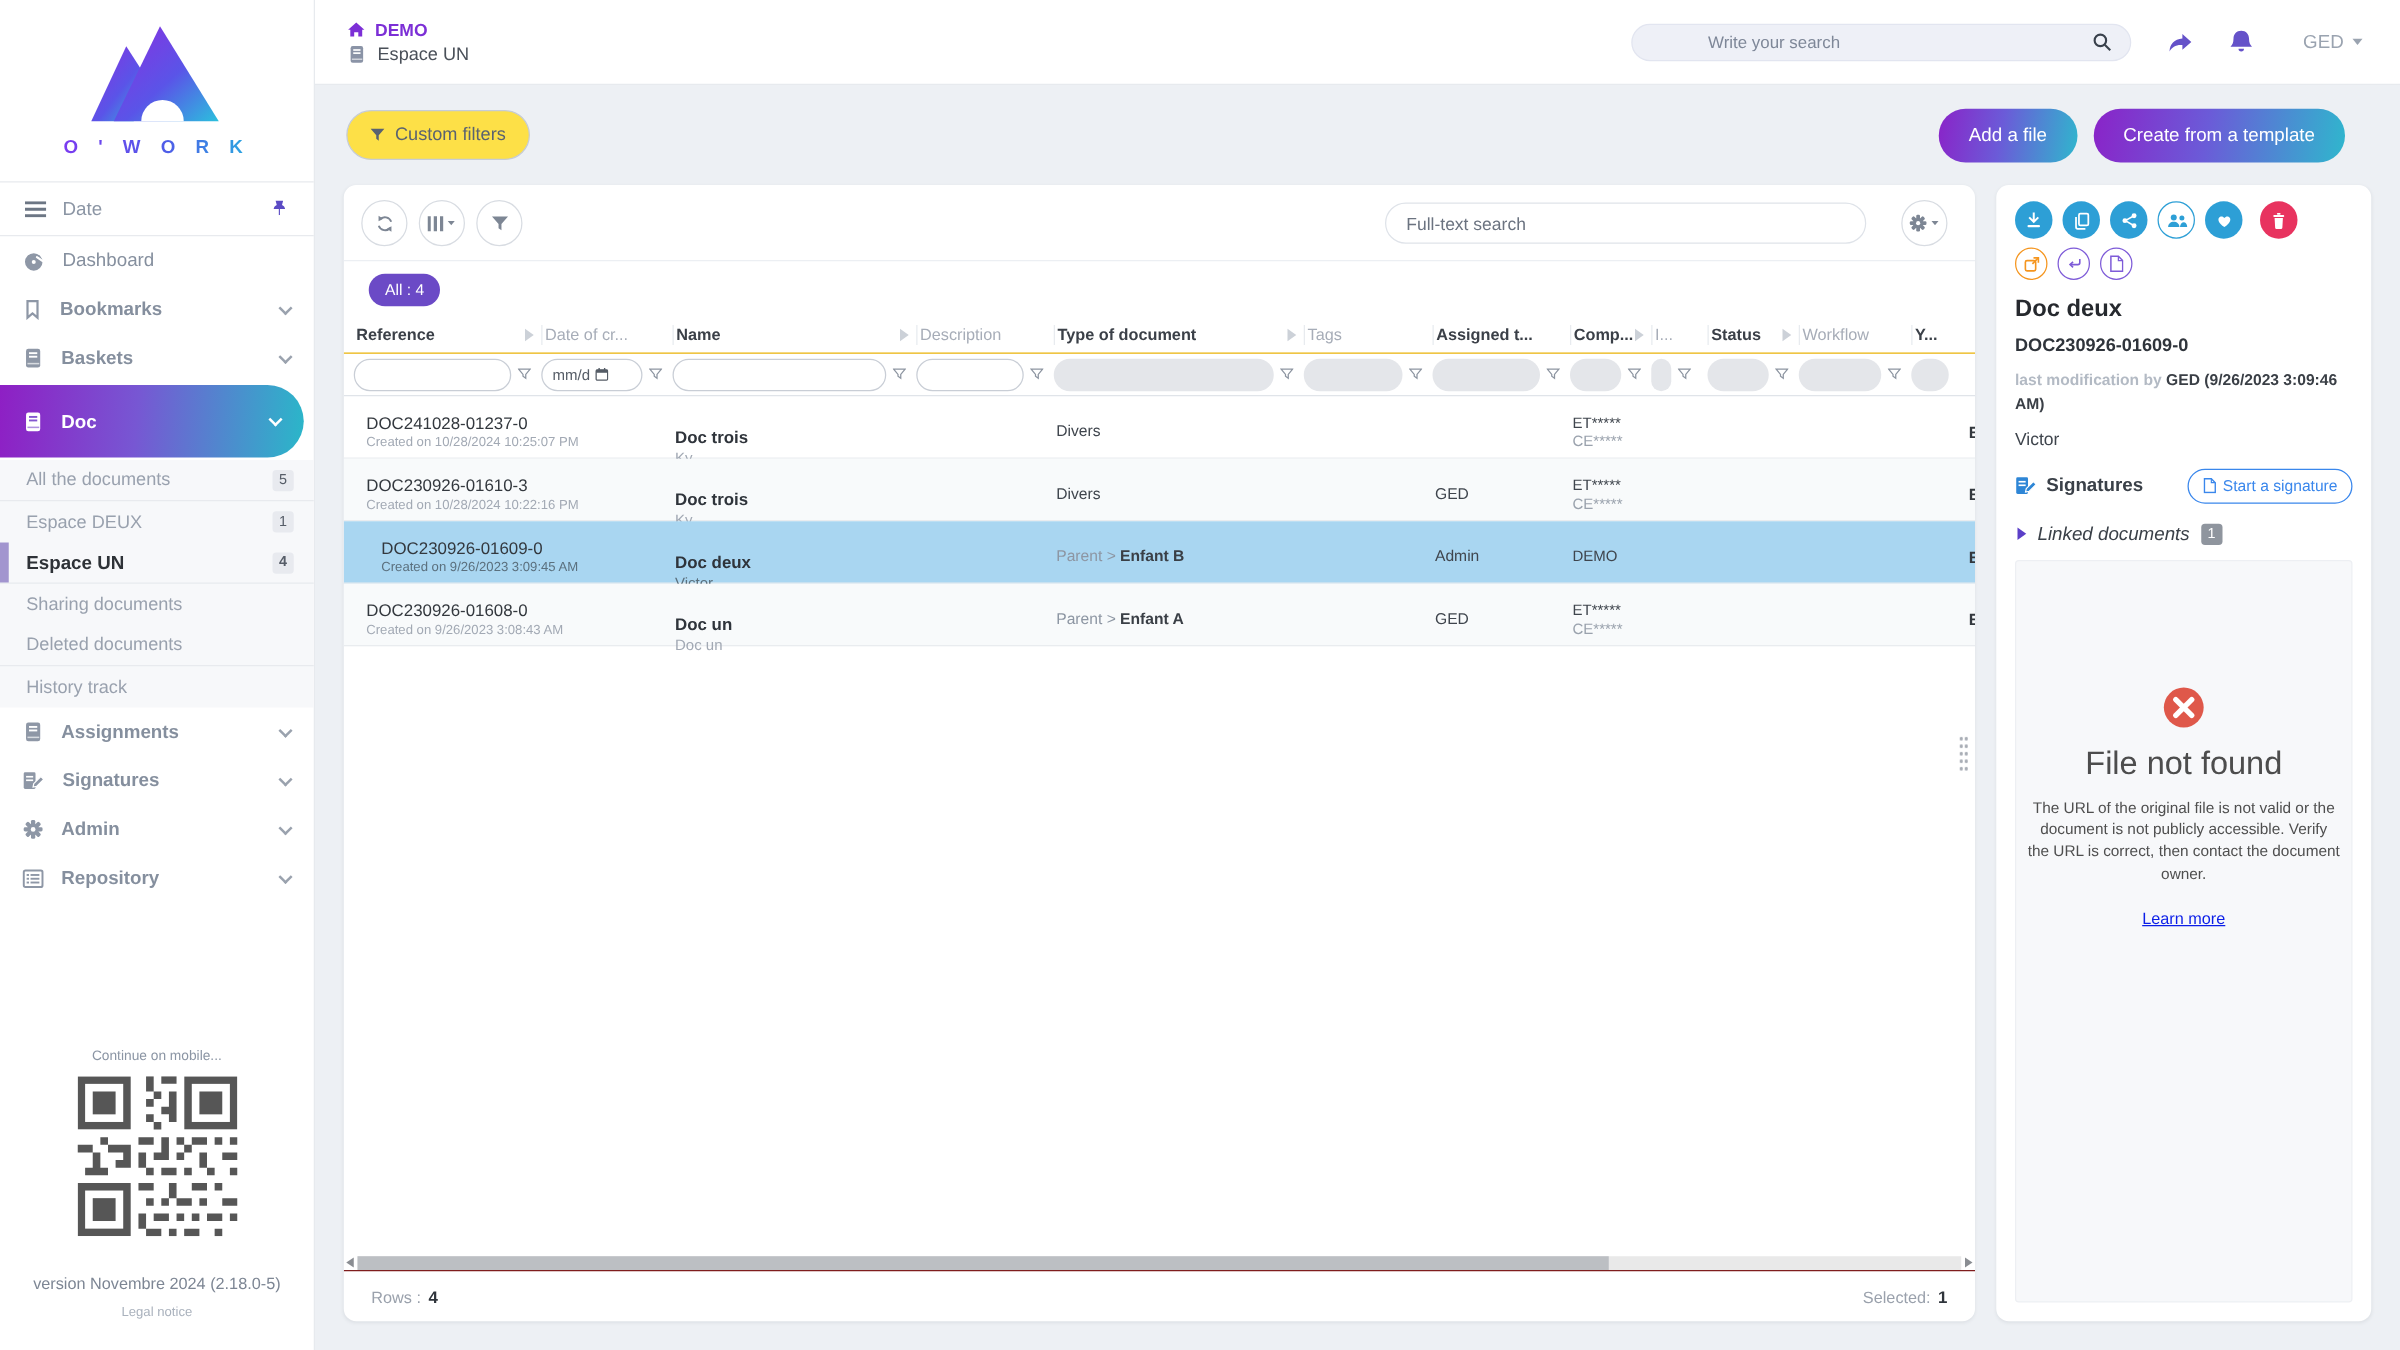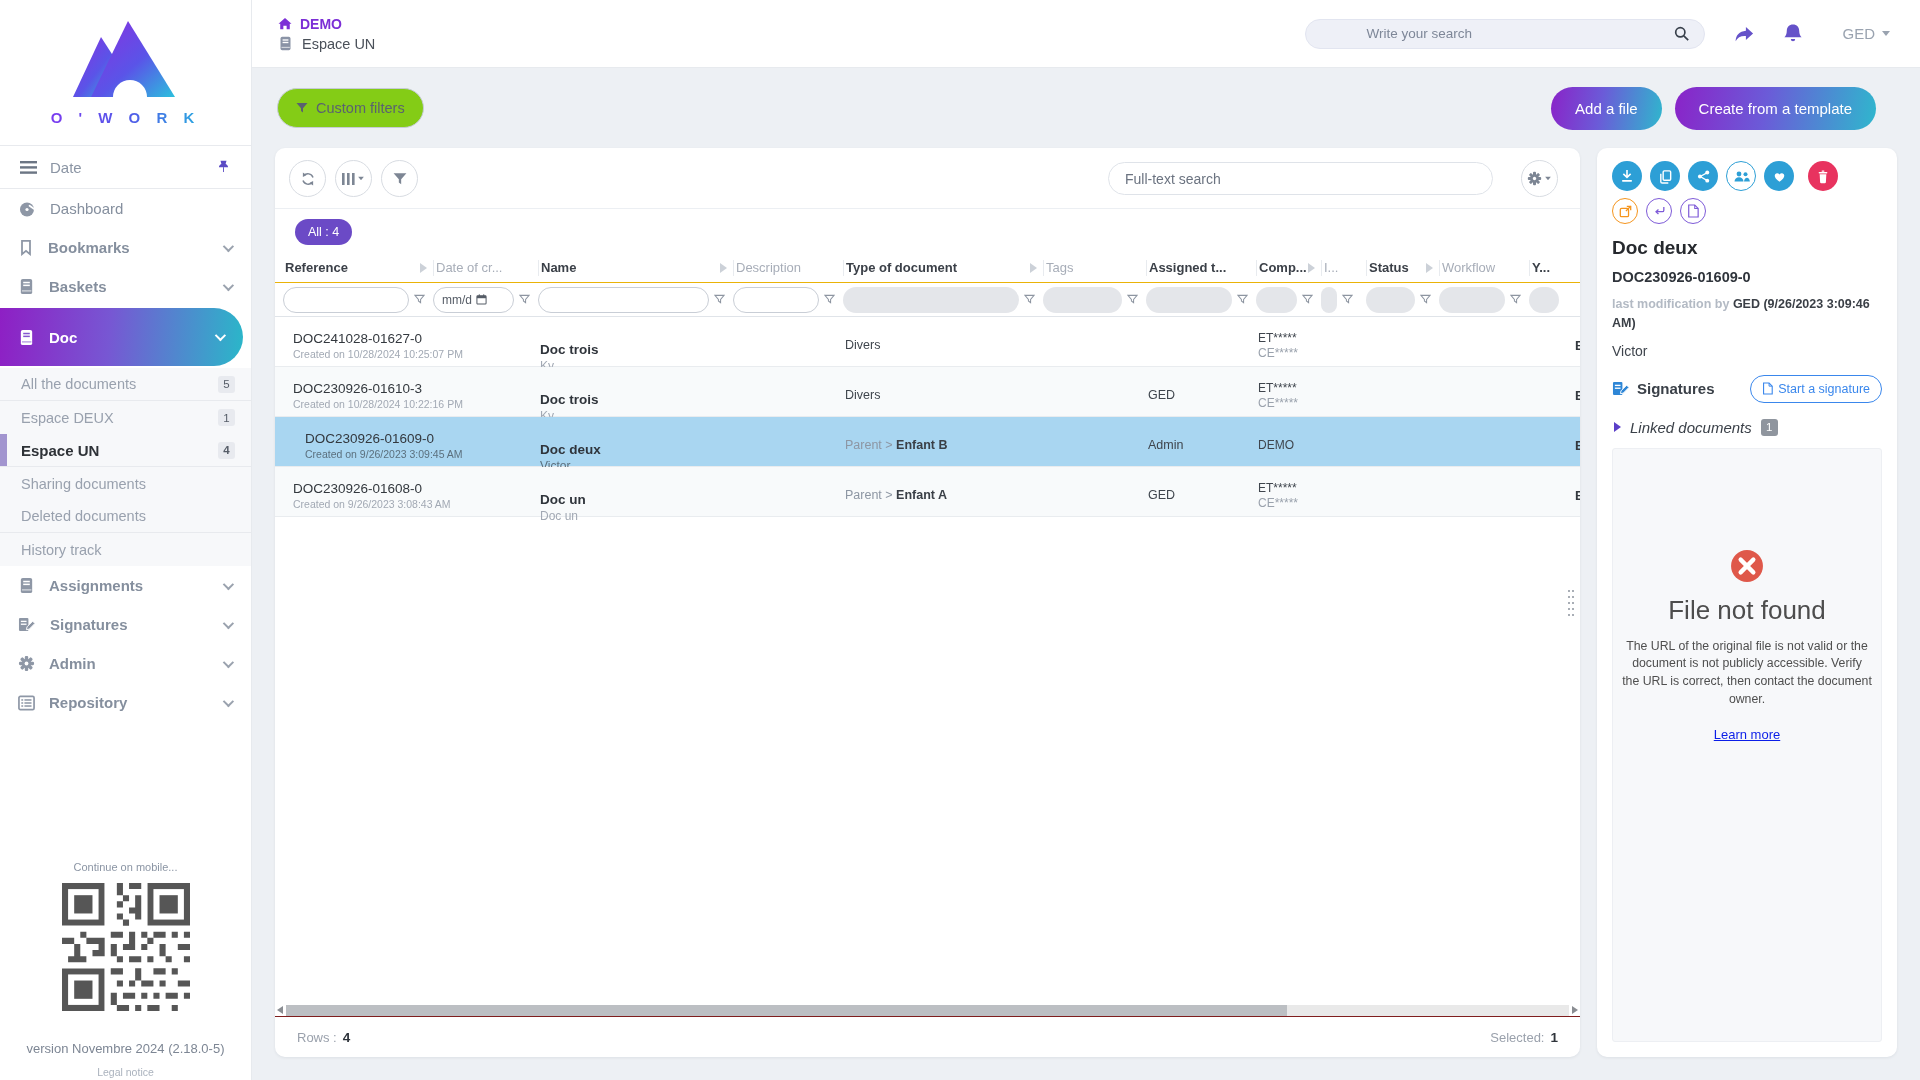--- a/index.html
+++ b/index.html
@@ -19,41 +19,41 @@
   .chev { width:8px; height:8px; border-right:2px solid #9aa2ae; border-bottom:2px solid #9aa2ae; transform:rotate(45deg) translateY(-2px); }
   .doc-item { height:58px; margin:2px 8px 2px 0; border-radius:0 29px 29px 0;
       background:linear-gradient(95deg,#8e1fc4 0%,#7757d3 45%,#2ab7c9 100%); color:#fff; }
   .doc-item .chev { border-color:#fff; }
   .subnav { background:#f7f8fa; }
   .subitem { height:33px; display:flex; align-items:center; padding:0 16px 0 21px; font-size:14.5px; color:#99a1ae; cursor:pointer; position:relative; }
   .subitem .cnt { margin-left:auto; background:#e8eaef; color:#565d68; font-size:11.5px; min-width:17px; height:17px; border-radius:3px; display:flex; align-items:center; justify-content:center; padding:0 3px; }
   .subitem.sep { border-bottom:1px solid #e8eaee; }
   .subitem.sel { font-weight:700; color:#2e3237; font-size:15px; }
   .subitem.sel::before { content:""; position:absolute; left:0; top:0; bottom:0; width:7px; background:#a295cf; }
-  .side-bottom { margin-top:auto; display:flex; flex-direction:column; align-items:center; padding-bottom:2px;text-align:center; }
+  .side-bottom { margin-top:auto; display:flex; flex-direction:column; align-items:center; padding-bottom:24px;text-align:center; }
   .continue { font-size:11px; color:#8b95a4; margin-bottom:10px; }
   .qr { margin-bottom:30px; }
   .version { font-size:13px; color:#7d8694; margin-bottom:10px; }
   .legal { font-size:10.5px; color:#aab2bd; cursor:pointer; }
 
   
   .main { flex:1; display:flex; flex-direction:column; }
   .topbar { height:68px; background:#fff; border-bottom:1px solid #e7eaee; display:flex; align-items:center; padding:0 30px 0 26px; }
   .bc { display:flex; flex-direction:column; gap:4px; }
   .bc-home { display:flex; align-items:center; gap:8px; font-size:14px; font-weight:700; color:#7c2fd6; cursor:pointer; }
   .bc-space { display:flex; align-items:center; gap:9px; font-size:14.5px; color:#4a5059; cursor:pointer; }
   .top-right { margin-left:auto; display:flex; align-items:center; gap:27px; }
   .search-pill { width:400px; height:30px; background:#eef0f7; border:1px solid #e2e5f0; border-radius:15px; display:flex; align-items:center; padding:0 14px 0 60px; }
   .search-pill input { flex:1; border:none; outline:none; background:transparent; font-size:13.5px; color:#3b4048; font-family:inherit; }
   .search-pill input::placeholder { color:#7e8798; }
   .user-menu { display:flex; align-items:center; gap:7px; color:#9aa3b0; font-size:15px; cursor:pointer; margin-left:12px; }
   .caret { width:0; height:0; border-left:4.5px solid transparent; border-right:4.5px solid transparent; border-top:5px solid #9aa3b0; }
 
   .actionbar { height:80px; display:flex; align-items:center; padding:0 44px 0 25px; }
-  .custom-filters { height:40px; border:1px solid #c6ccd5; background:#84cc16; border-radius:20px; display:flex; align-items:center; gap:8px; padding:0 18px; font-size:14.5px; color:#5a6270; cursor:pointer; }
+  .custom-filters { height:40px; border:1px solid #c6ccd5; background:#fde047; border-radius:20px; display:flex; align-items:center; gap:8px; padding:0 18px; font-size:14.5px; color:#5a6270; cursor:pointer; }
   .ab-right { margin-left:auto; display:flex; gap:13px; }
   .grad-btn { height:43px; border:none; border-radius:22px; padding:0 24px; font-size:15px; color:#fff; font-family:inherit; cursor:pointer;
       background:linear-gradient(100deg,#8a23c8 0%,#6b5bd8 45%,#2fb7cd 100%); }
 
   .content { flex:1; position:relative; padding:0 15px 23px 23px; display:flex; gap:17px; }
   .card { background:#fff; border-radius:10px; box-shadow:0 1px 3px rgba(40,50,70,.08); }
 
   
   .list-card { width:1305px; display:flex; flex-direction:column; overflow:hidden; }
   .toolbar { display:flex; align-items:center; padding:12px 16px 11px 14px; border-bottom:1px solid #eceff3; }
@@ -567,21 +567,21 @@
         </div>
 
         <div class="tgrid trow">
           <div class="refcell">
             <svg width="20" height="24" viewBox="0 0 20 24">
               <path d="M2 0h12l6 6v16a2 2 0 0 1-2 2H2a2 2 0 0 1-2-2V2a2 2 0 0 1 2-2z" fill="#e2261f"></path>
               <path d="M14 0l6 6h-6z" fill="#f2a9a2"></path>
               <path d="M5.3 18c-1.2-.7-.2-1.9 1.3-2.5 1-1.2 1.8-2.7 2.2-4.2-.5-1.5-.4-2.6.4-2.8.8-.2 1.1.9.9 2.4.7 1.3 1.7 2.3 2.8 2.9 1.9-.2 3.2.2 3.2 1 .1.9-1.3 1-3 .4-1.3.4-2.8.8-4.1.9-1.4 1.4-2.9 2.3-3.7 1.9z" fill="#fff"></path>
             </svg>
             <div class="refstack">
-              <span class="refno">DOC241028-01627-0</span>
+              <span class="refno">DOC241028-01237-0</span>
               <span class="created">Created on 10/28/2024 10:25:07 PM</span>
             </div>
           </div>
           <div></div>
           <div class="namecell">
               <span class="nm">Doc trois</span>
               <span class="nmsub">Ky</span>
             </div>
           <div></div>
           <div class="typecell"><span class="mn">Divers</span></div>

